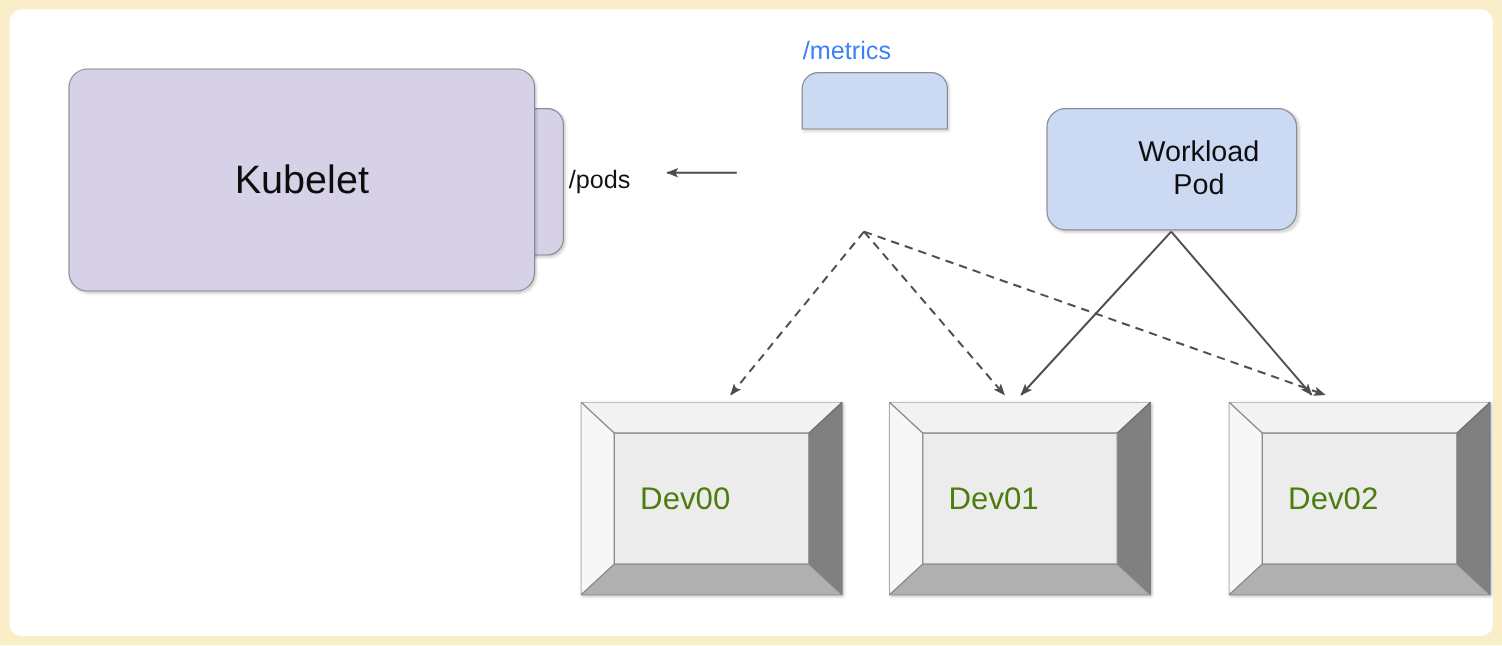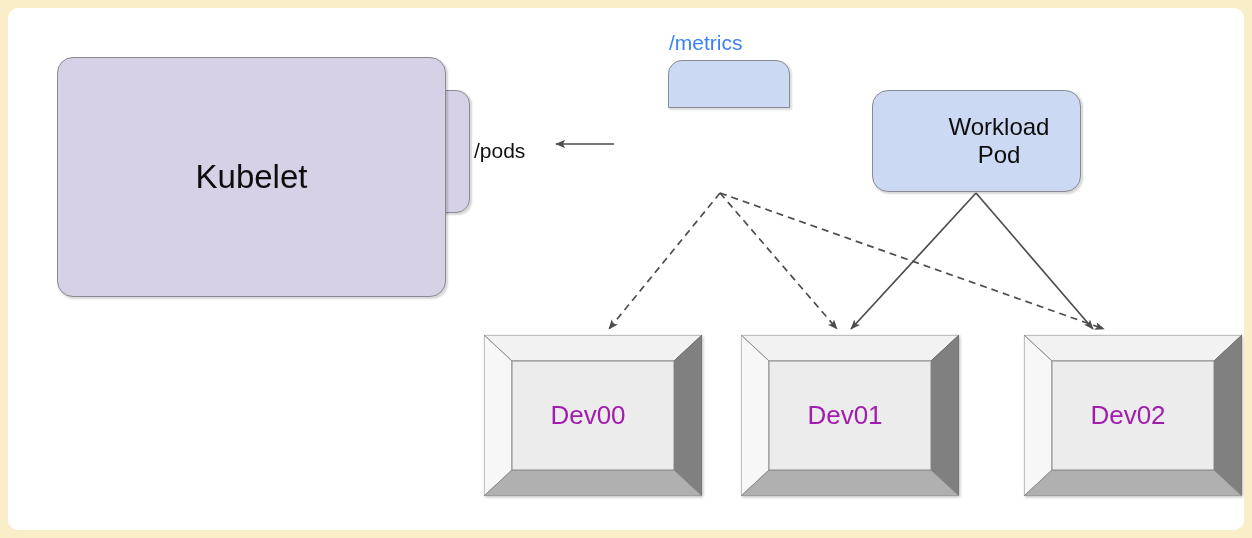--- a/index.html
+++ b/index.html
@@ -54,21 +54,21 @@
     background: #d7d1e8;
     border: 1.3px solid #8a8a94;
     border-radius: 0 14px 14px 0;
     box-shadow: 1.5px 1.5px 2px rgba(0,0,0,0.16);
     z-index: 1;
   }
   #kubelet-box {
     left: 49px;
     top: 49px;
     width: 389px;
-    height: 240px;
+    height: 186px;
     background: #d7d1e8;
     font-size: 33px;
     z-index: 2;
   }
   #pods-label {
     left: 466px;
     top: 131px;
     font-size: 21px;
     color: #111111;
     white-space: nowrap;
@@ -127,22 +127,21 @@
   .device .dev-label {
     position: absolute;
     left: 0;
     top: 0;
     width: 174px;
     height: 161px;
     display: flex;
     align-items: center;
     justify-content: center;
     font-size: 26px;
-    color: #a21caf;
-    padding-left: 17px;
+    color: #4d7c0f;
   }
   #device-0 { left: 476px; }
   #device-1 { left: 733px; border-radius: 28px; }
   #device-2 { left: 992px; margin-left: 24px; }
   
   #edges {
     position: absolute;
     left: 0;
     top: 0;
     width: 1236px;

